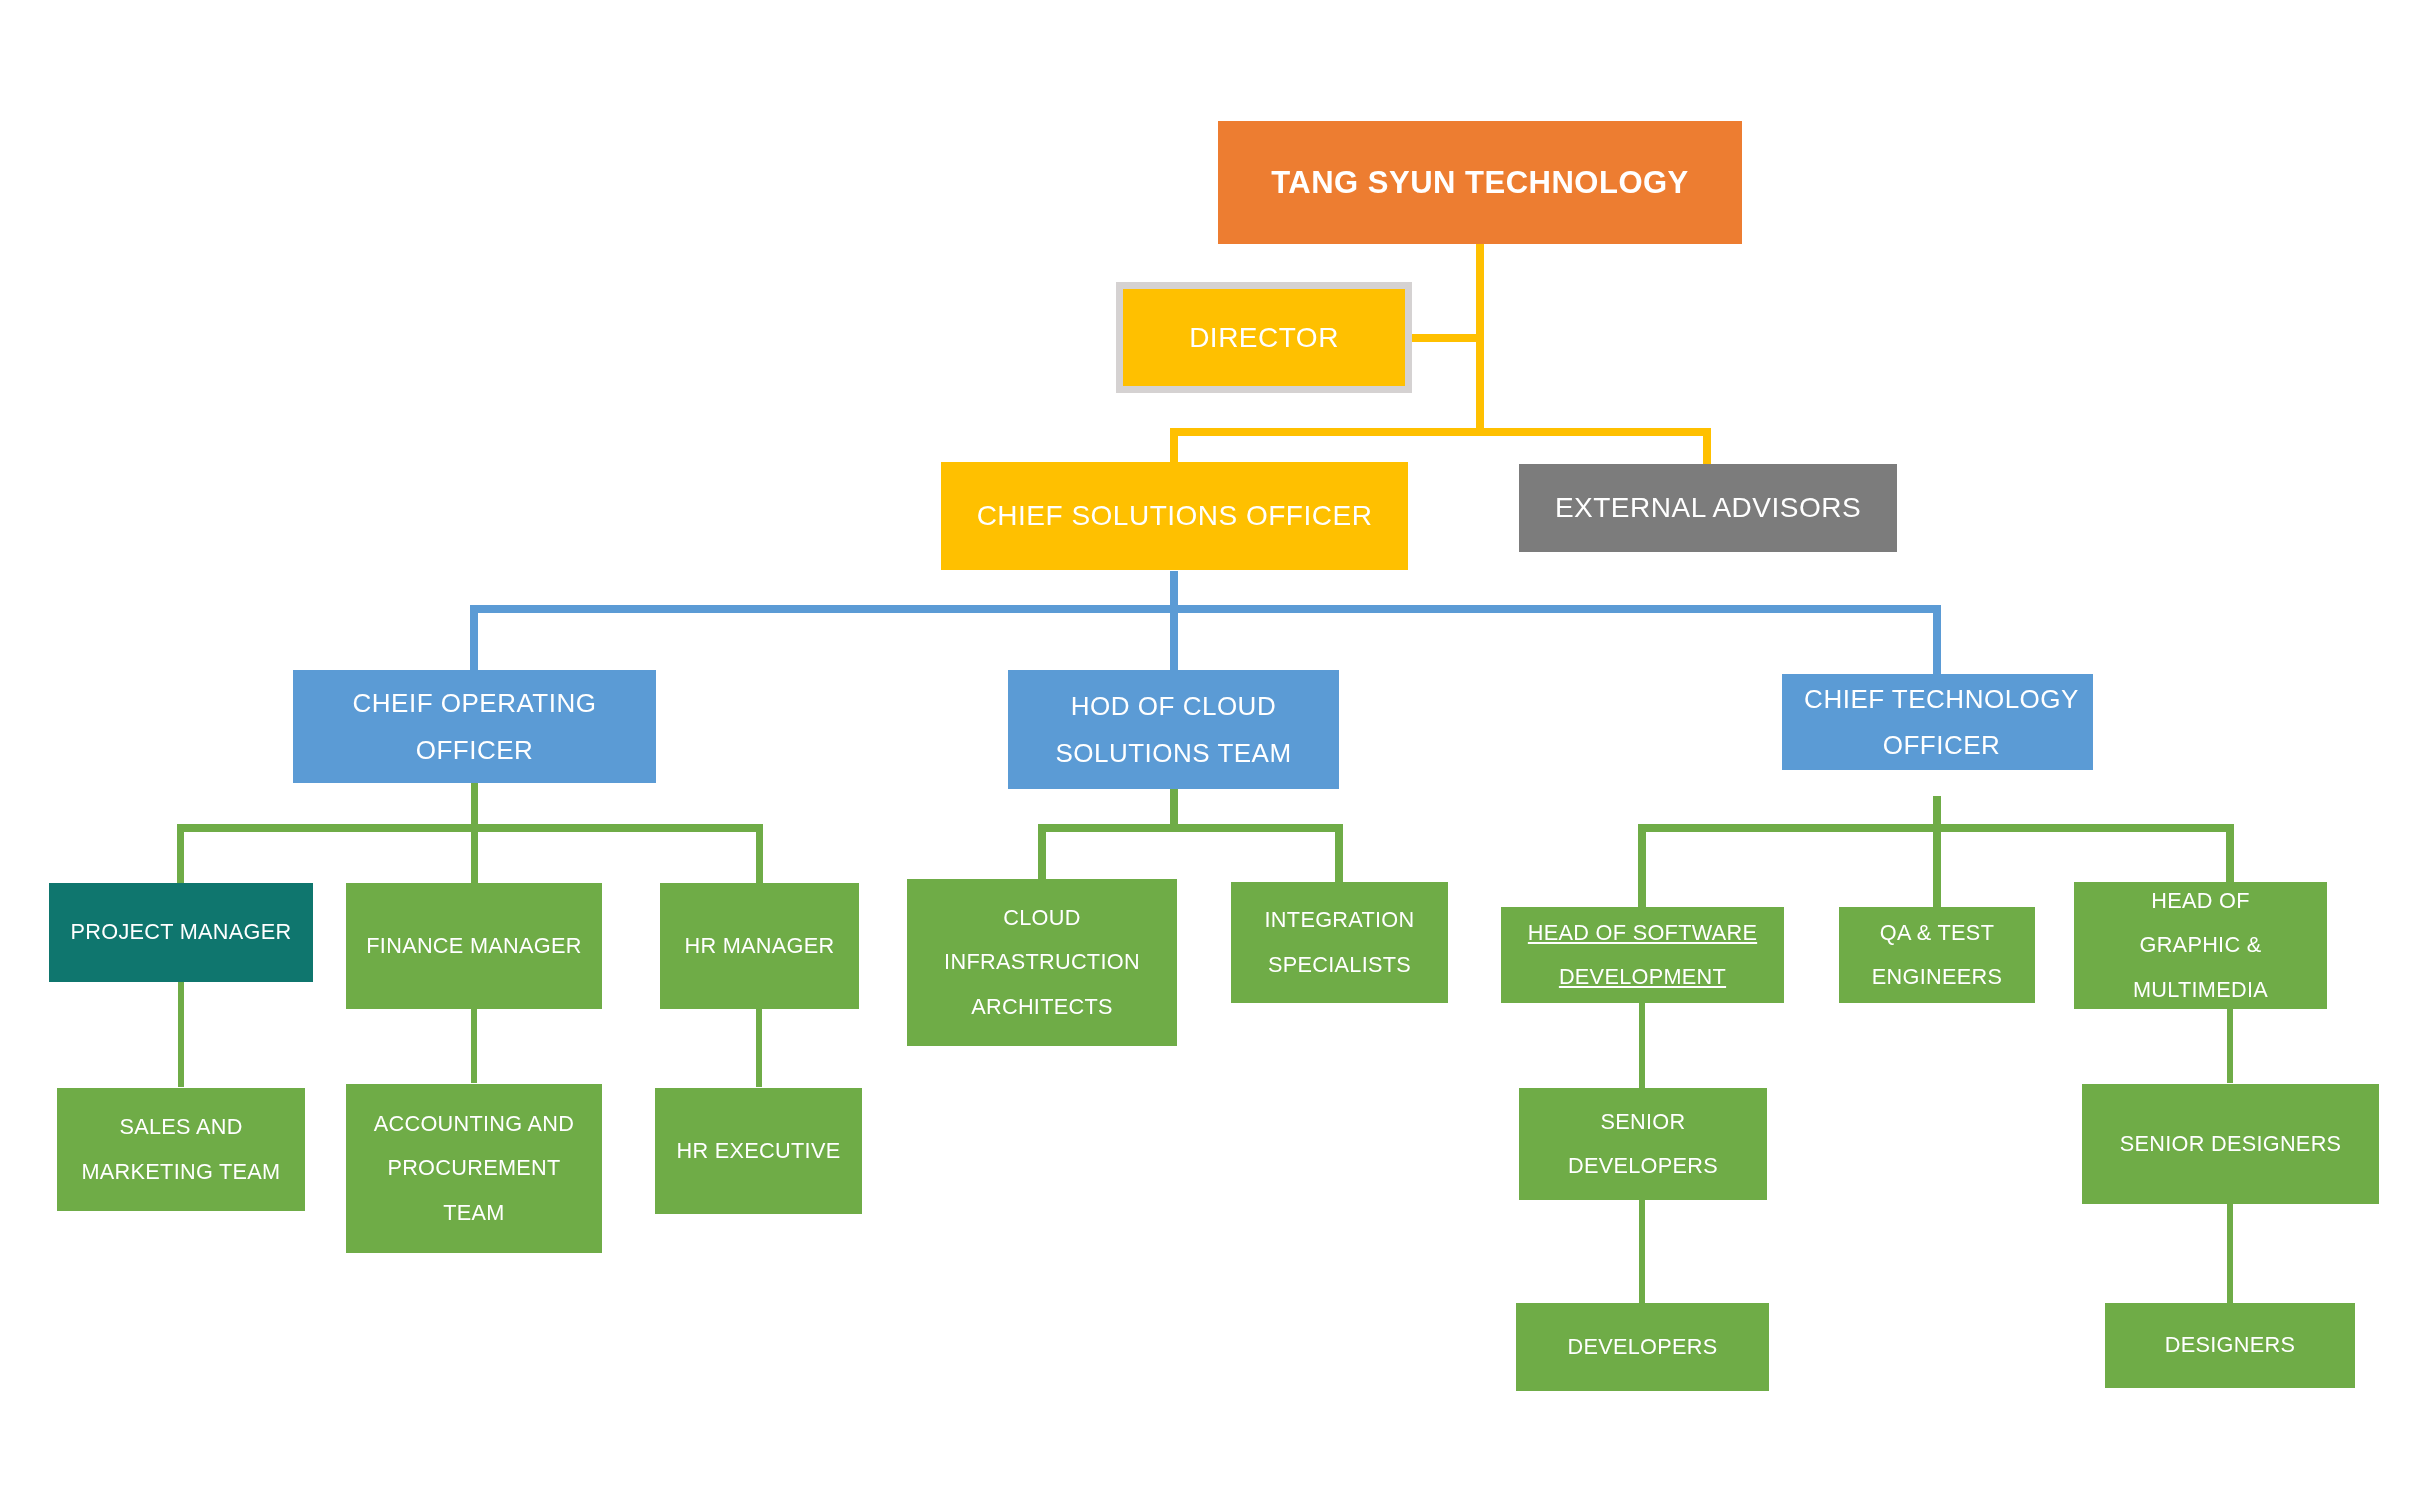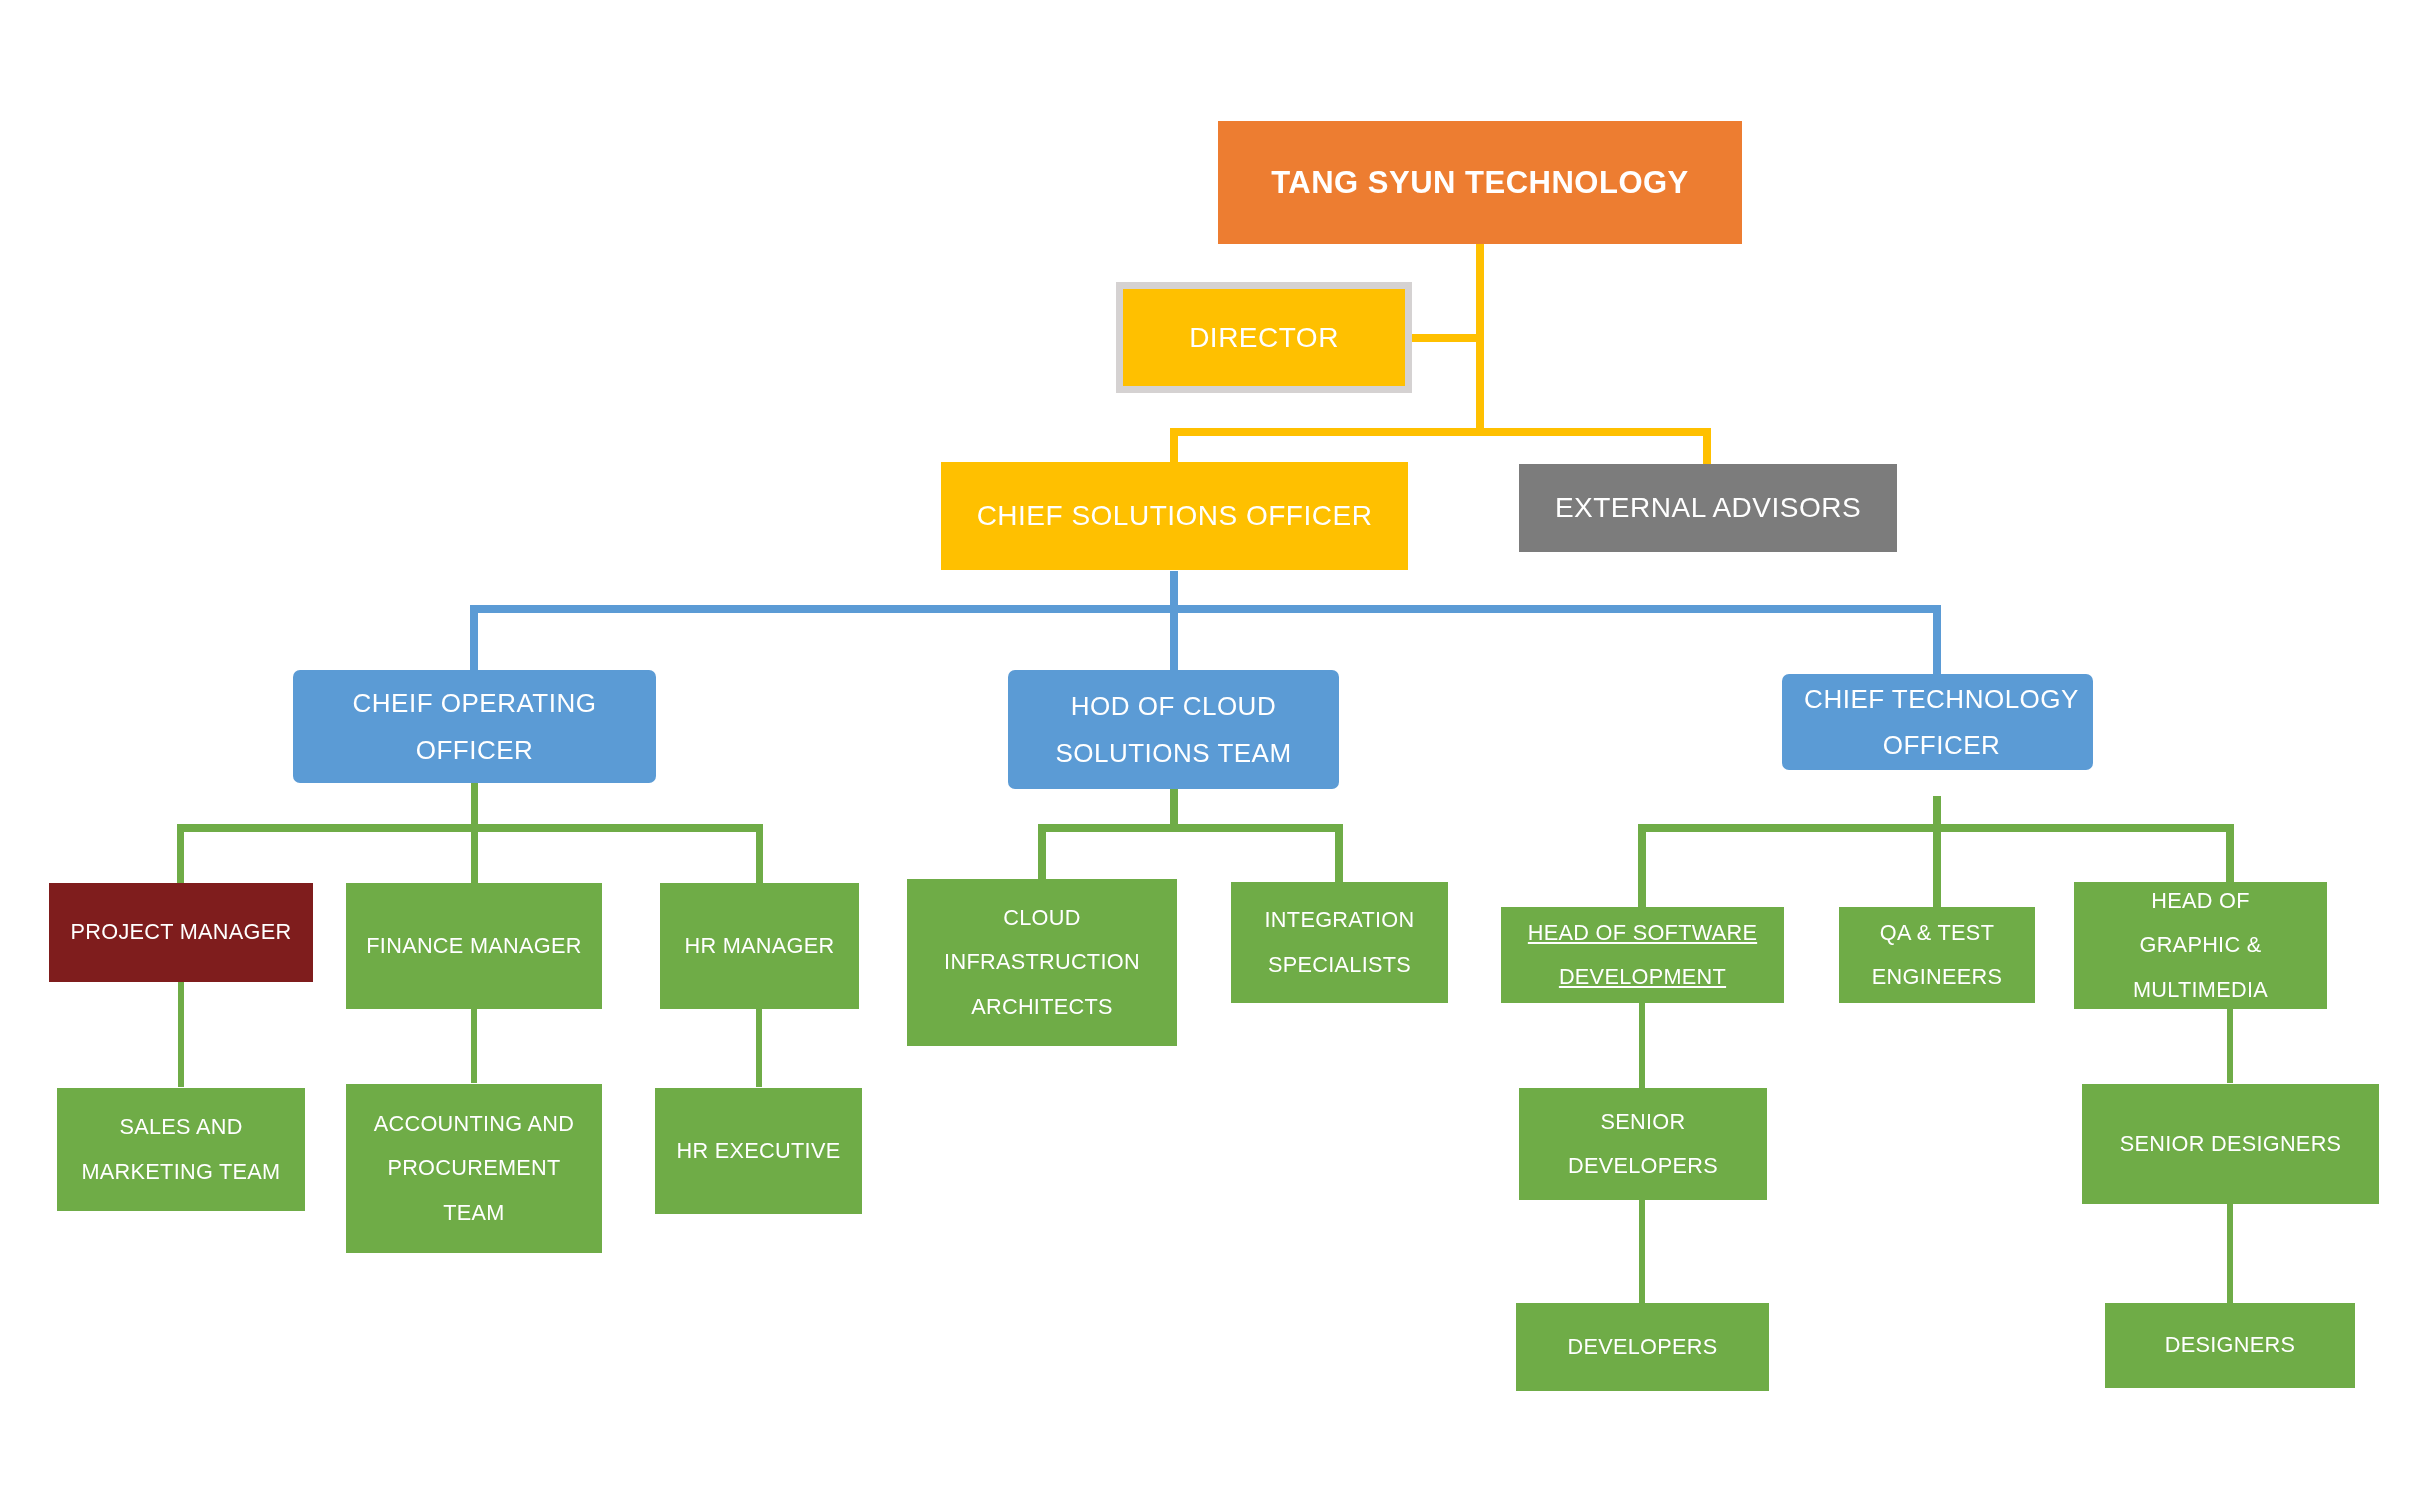--- a/index.html
+++ b/index.html
@@ -22,21 +22,21 @@
     box-sizing: border-box;
     display: flex;
     align-items: center;
     justify-content: center;
     text-align: center;
     color: #ffffff;
   }
   .node .label { white-space: pre-line; display: block; width: 100%; }
   .tier-root { font-weight: bold; font-size: 31px; letter-spacing: 0.5px; }
   .tier-exec { font-size: 28px; letter-spacing: 0.5px; }
-  .tier-dept { font-size: 26px; line-height: 1.78; letter-spacing: 0.5px; border-radius: 7px; }
+  .tier-dept { font-size: 26px; line-height: 1.78; letter-spacing: 0.5px; }
   .tier-team { font-size: 21.7px; line-height: 2.05; letter-spacing: 0.3px; }
   .framed { border: 7.5px solid #D5D2D2; }
 </style>
 </head>
 <body>
 
 <div id="org-canvas">
   <div class="layer" id="connector-layer">
       <div class="connector" style="left: 1476px; top: 244px; width: 7.5px; height: 192px; background: rgb(255, 192, 0);"></div>
       <div class="connector" style="left: 1411px; top: 334px; width: 69px; height: 7.5px; background: rgb(255, 192, 0);"></div>
@@ -88,21 +88,21 @@
 OFFICER</span>
       </div>
       <div class="node tier-dept" style="left: 1008px; top: 670px; width: 331px; height: 119px; background: rgb(91, 155, 213);">
         <span class="label">HOD OF CLOUD
 SOLUTIONS TEAM</span>
       </div>
       <div class="node tier-dept" style="left: 1782px; top: 674px; width: 311px; height: 96px; background: rgb(91, 155, 213); padding-left: 8px;">
         <span class="label">CHIEF TECHNOLOGY
 OFFICER</span>
       </div>
-      <div class="node tier-team" style="left: 49px; top: 883px; width: 264px; height: 99px; background: #7f1d1d;">
+      <div class="node tier-team" style="left: 49px; top: 883px; width: 264px; height: 99px; background: #0f766e;">
         <span class="label">PROJECT MANAGER</span>
       </div>
       <div class="node tier-team" style="left: 346px; top: 883px; width: 256px; height: 126px; background: rgb(111, 172, 71);">
         <span class="label">FINANCE MANAGER</span>
       </div>
       <div class="node tier-team" style="left: 660px; top: 883px; width: 199px; height: 126px; background: rgb(111, 172, 71);">
         <span class="label">HR MANAGER</span>
       </div>
       <div class="node tier-team" style="left: 57px; top: 1088px; width: 248px; height: 123px; background: rgb(111, 172, 71);">
         <span class="label">SALES AND

